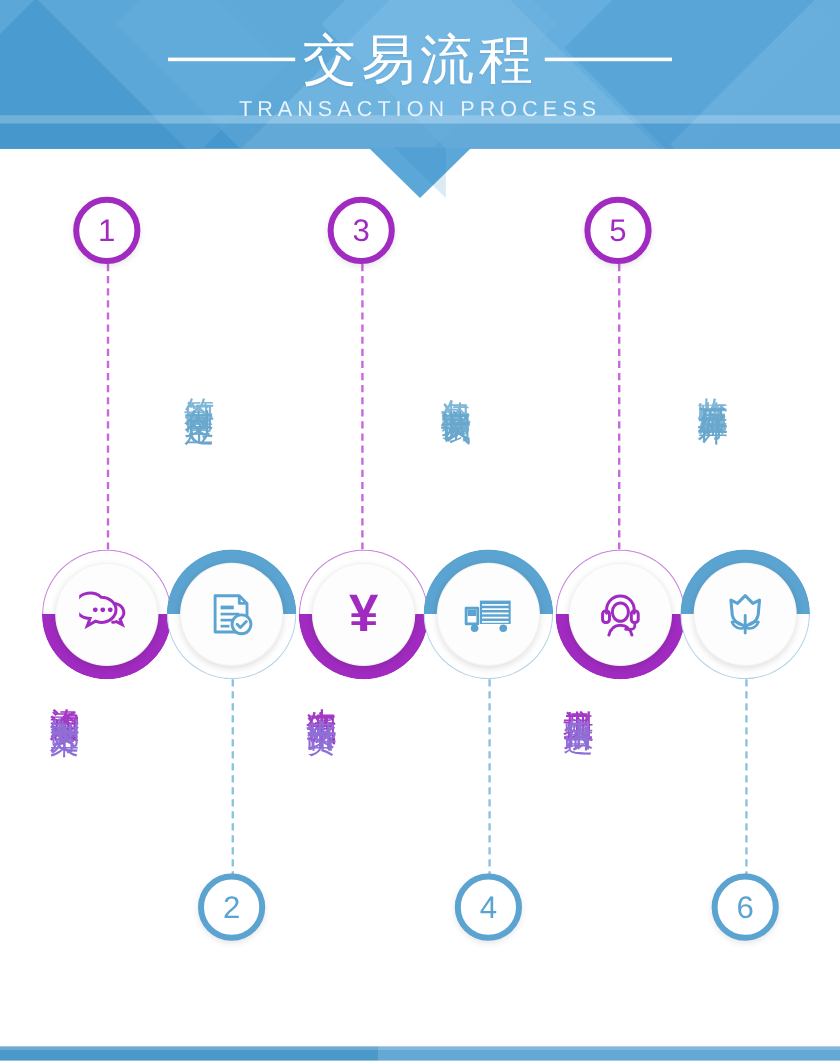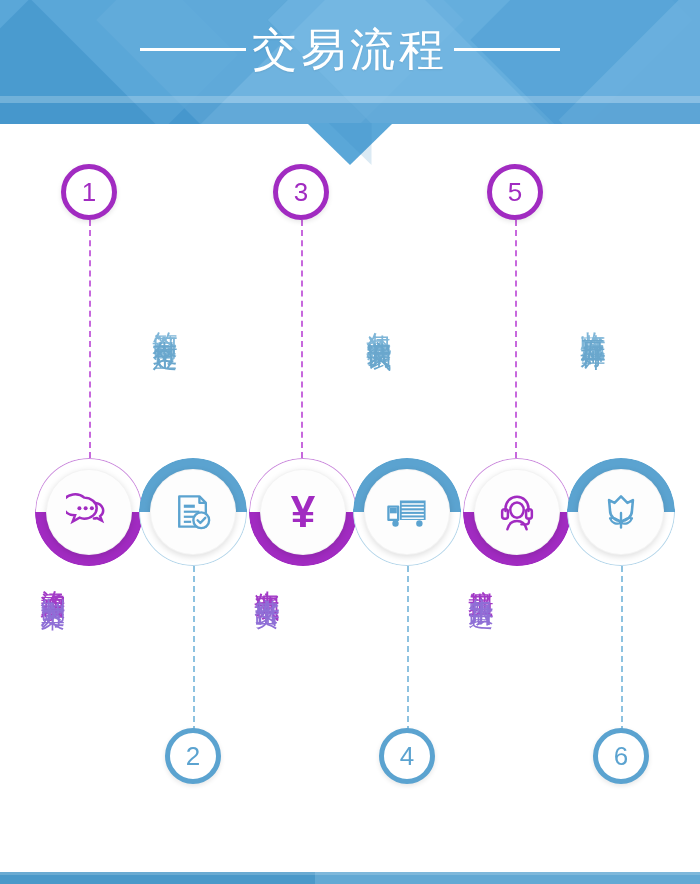--- a/index.html
+++ b/index.html
@@ -155,20 +155,21 @@
     <div class="facet f7"></div>
     <div class="facet f8"></div>
     <div class="facet f9"></div>
 
     <div class="title-wrap">
       <div class="title-row">
         <i class="rule"></i>
         <div class="title-cn">交易流程</div>
         <i class="rule"></i>
       </div>
+      <div class="title-en">TRANSACTION PROCESS</div>
     </div>
   </div>
   <div class="notch"></div>
   <div class="notch-shade"></div>
 
   <div class="stage">
 
     <div class="dline" style="left:89px;  top:96px;  height:238px; border-left-color:#c768dd;"></div>
     <div class="dline" style="left:193px; top:442px; height:166px; border-left-color:#8dc2e0;"></div>
     <div class="dline" style="left:301px; top:96px;  height:238px; border-left-color:#c768dd;"></div>

